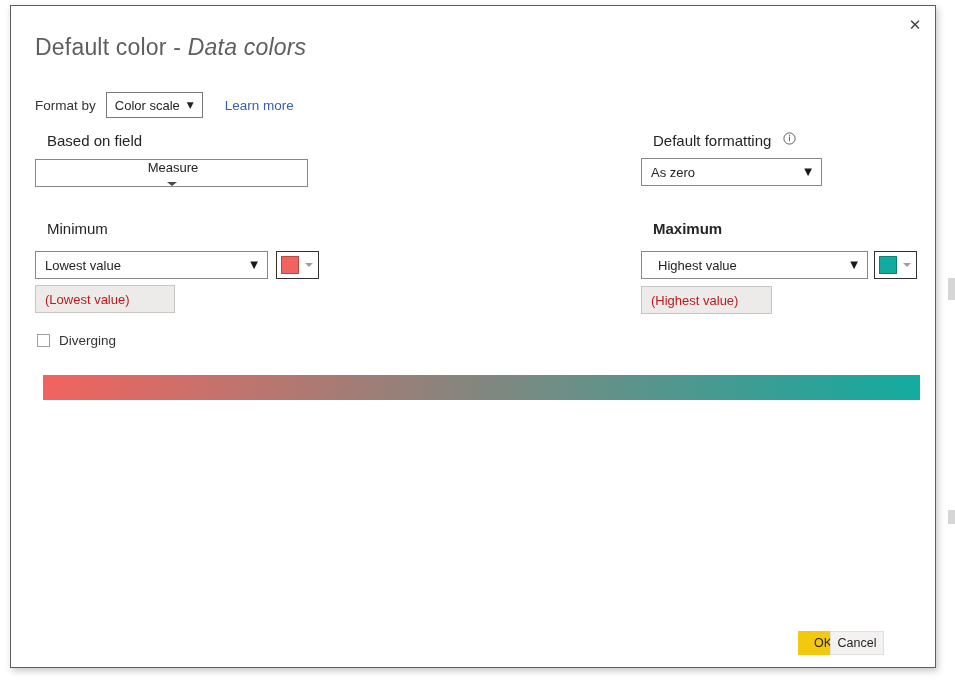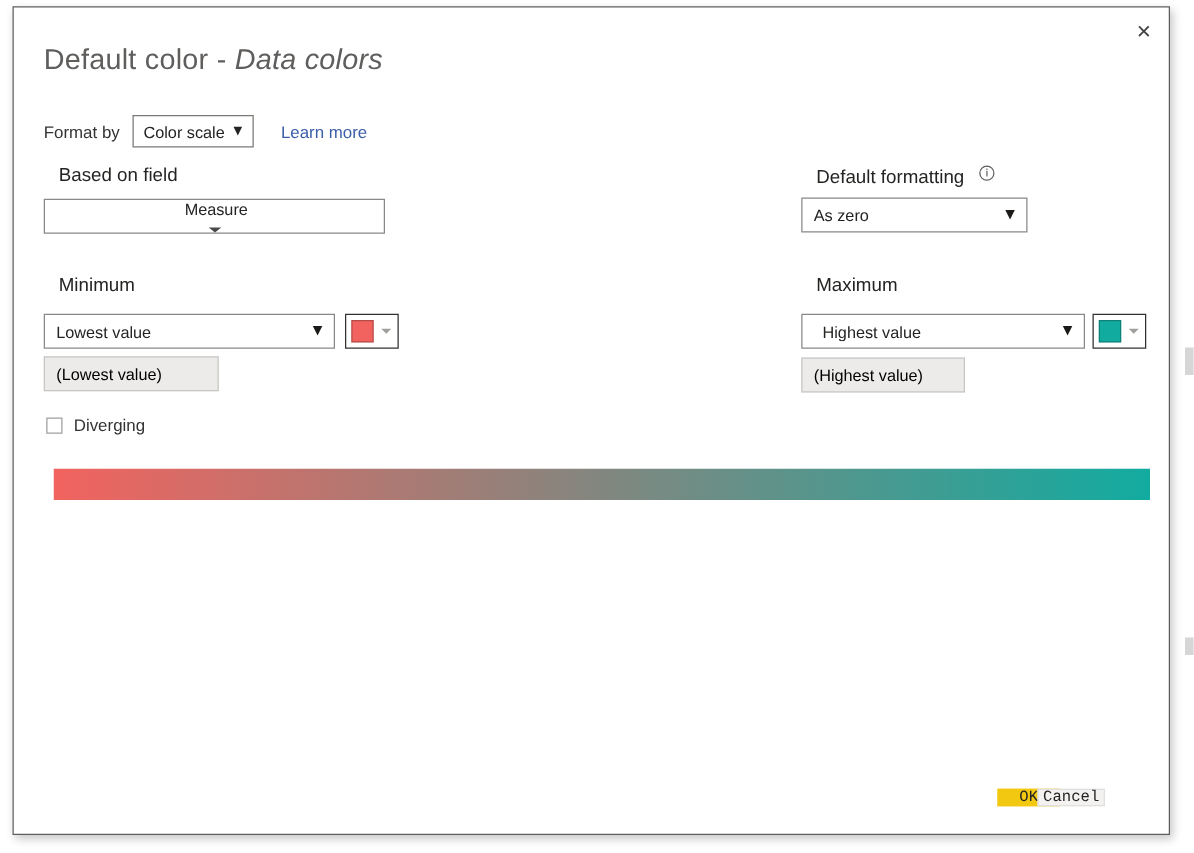--- a/index.html
+++ b/index.html
@@ -188,21 +188,21 @@
   .input-disabled {
     position: absolute;
     height: 28px;
     border: 1px solid #c8c6c4;
     background: #edebe9;
     box-sizing: border-box;
     display: flex;
     align-items: center;
     padding: 0 9px;
     font-size: 13px;
-    color: #000000;
+    color: #b91c1c;
     white-space: nowrap;
     overflow: hidden;
   }
 
   .checkbox-row {
     position: absolute;
     left: 26px;
     top: 327px;
     display: flex;
     align-items: center;
@@ -224,29 +224,29 @@
   .gradient-bar {
     position: absolute;
     left: 32px;
     top: 369px;
     width: 877px;
     height: 25px;
   }
 
   .footer-btn {
     position: absolute;
-    height: 14px;
+    height: 24px;
     font-size: 12.5px;
     display: flex;
     align-items: center;
     justify-content: center;
     cursor: pointer;
     border: 1px solid transparent;
     box-sizing: border-box;
-    font-family: Liberation Mono, monospace;
+    font-family: Liberation Sans, sans-serif;
   }
   #ok-button {
     left: 787px;
     top: 625px;
     width: 50px;
     background: #f2c811;
     color: #252423;
     border-color: #f2c811;
   }
   #cancel-button {
@@ -310,21 +310,21 @@
         <rect x="6.05" y="4.6" width="0.95" height="4.6" fill="#605e5c"></rect>
         <rect x="6.05" y="2.8" width="0.95" height="1.1" fill="#605e5c"></rect>
       </svg>
     </span>
   </div>
   <div class="combo" style="left:630px; top:152px; width:181px;">
     <span class="combo-text">As zero</span>
     <span class="caret-solid">▼</span>
   </div>
 
-  <div class="section-label" style="left:630px; top:214px;">Maximum</div>
+  <div class="section-label" style="left:630px; top:214px;font-weight:bold;">Maximum</div>
   <div class="combo" style="left:630px; top:245px; width:227px;padding-left:16px;">
     <span class="combo-text">Highest value</span>
     <span class="caret-solid">▼</span>
   </div>
   <div class="color-btn" style="left:863px; top:245px;">
     <span class="color-swatch" id="max-swatch" style="background: rgb(18, 171, 160);"></span>
     <span class="caret-thin"></span>
   </div>
   <div class="input-disabled" style="left:630px; top:280px; width:131px;">
     <span>(Highest value)</span>

